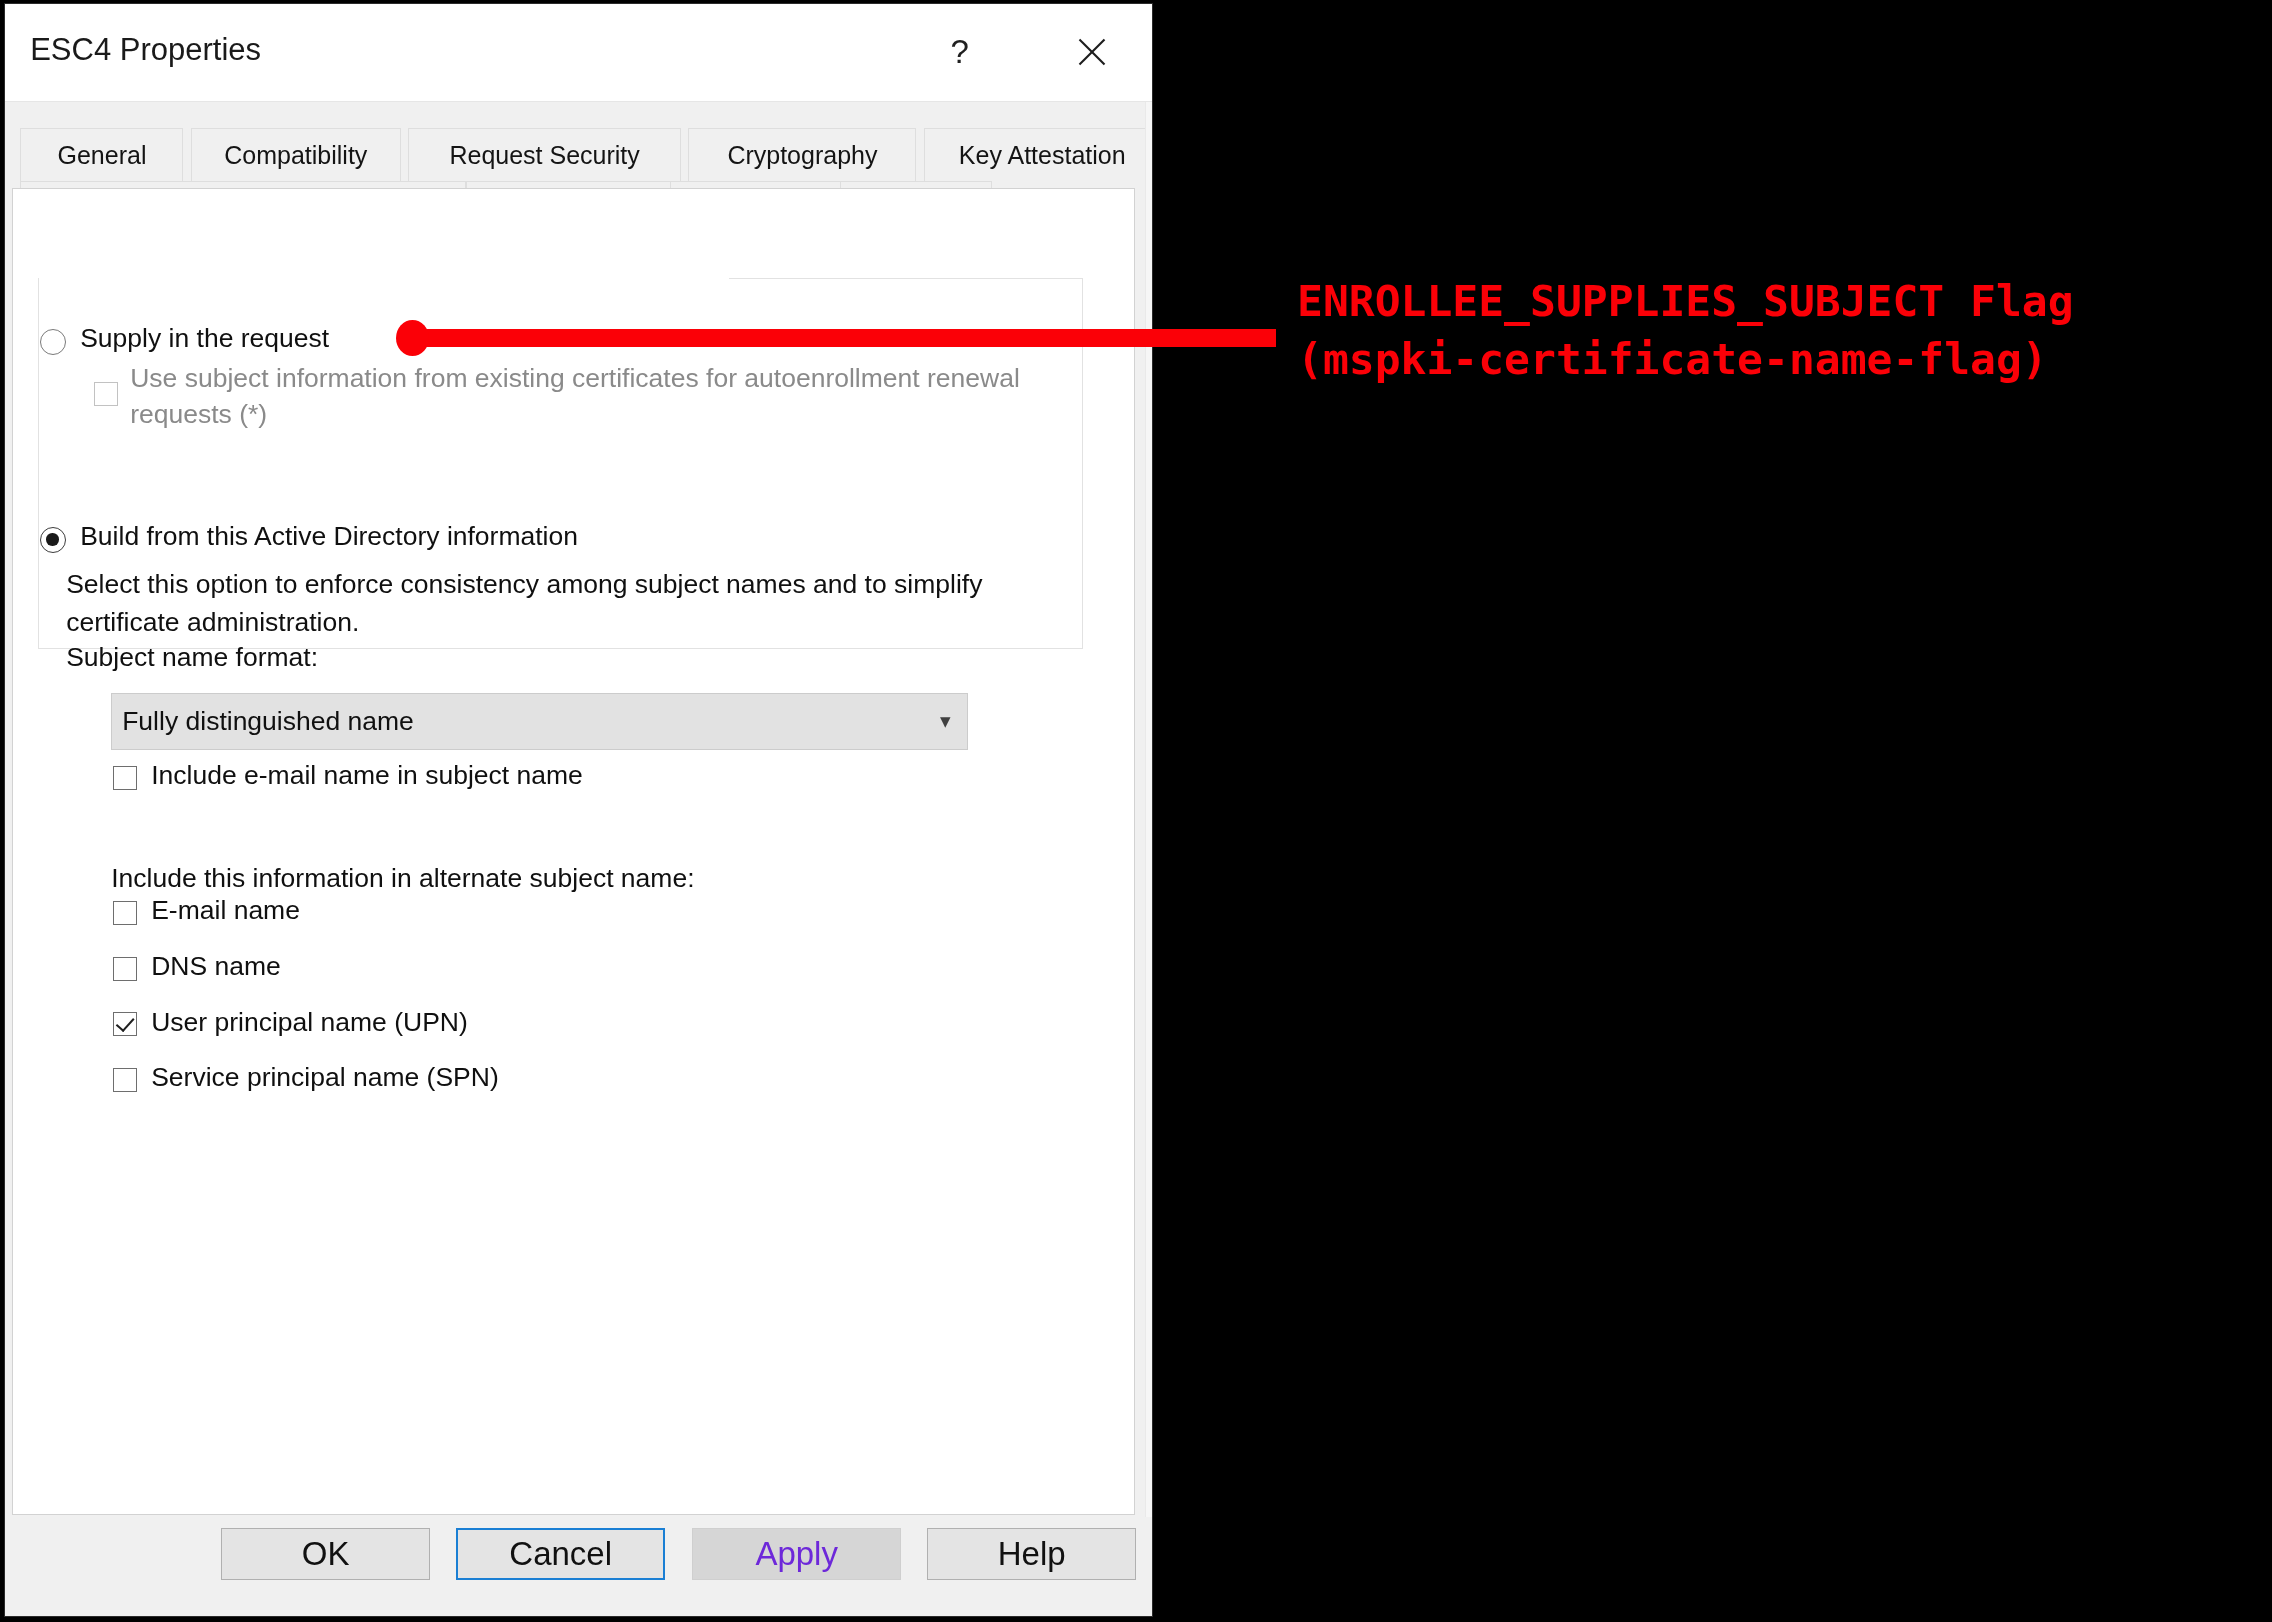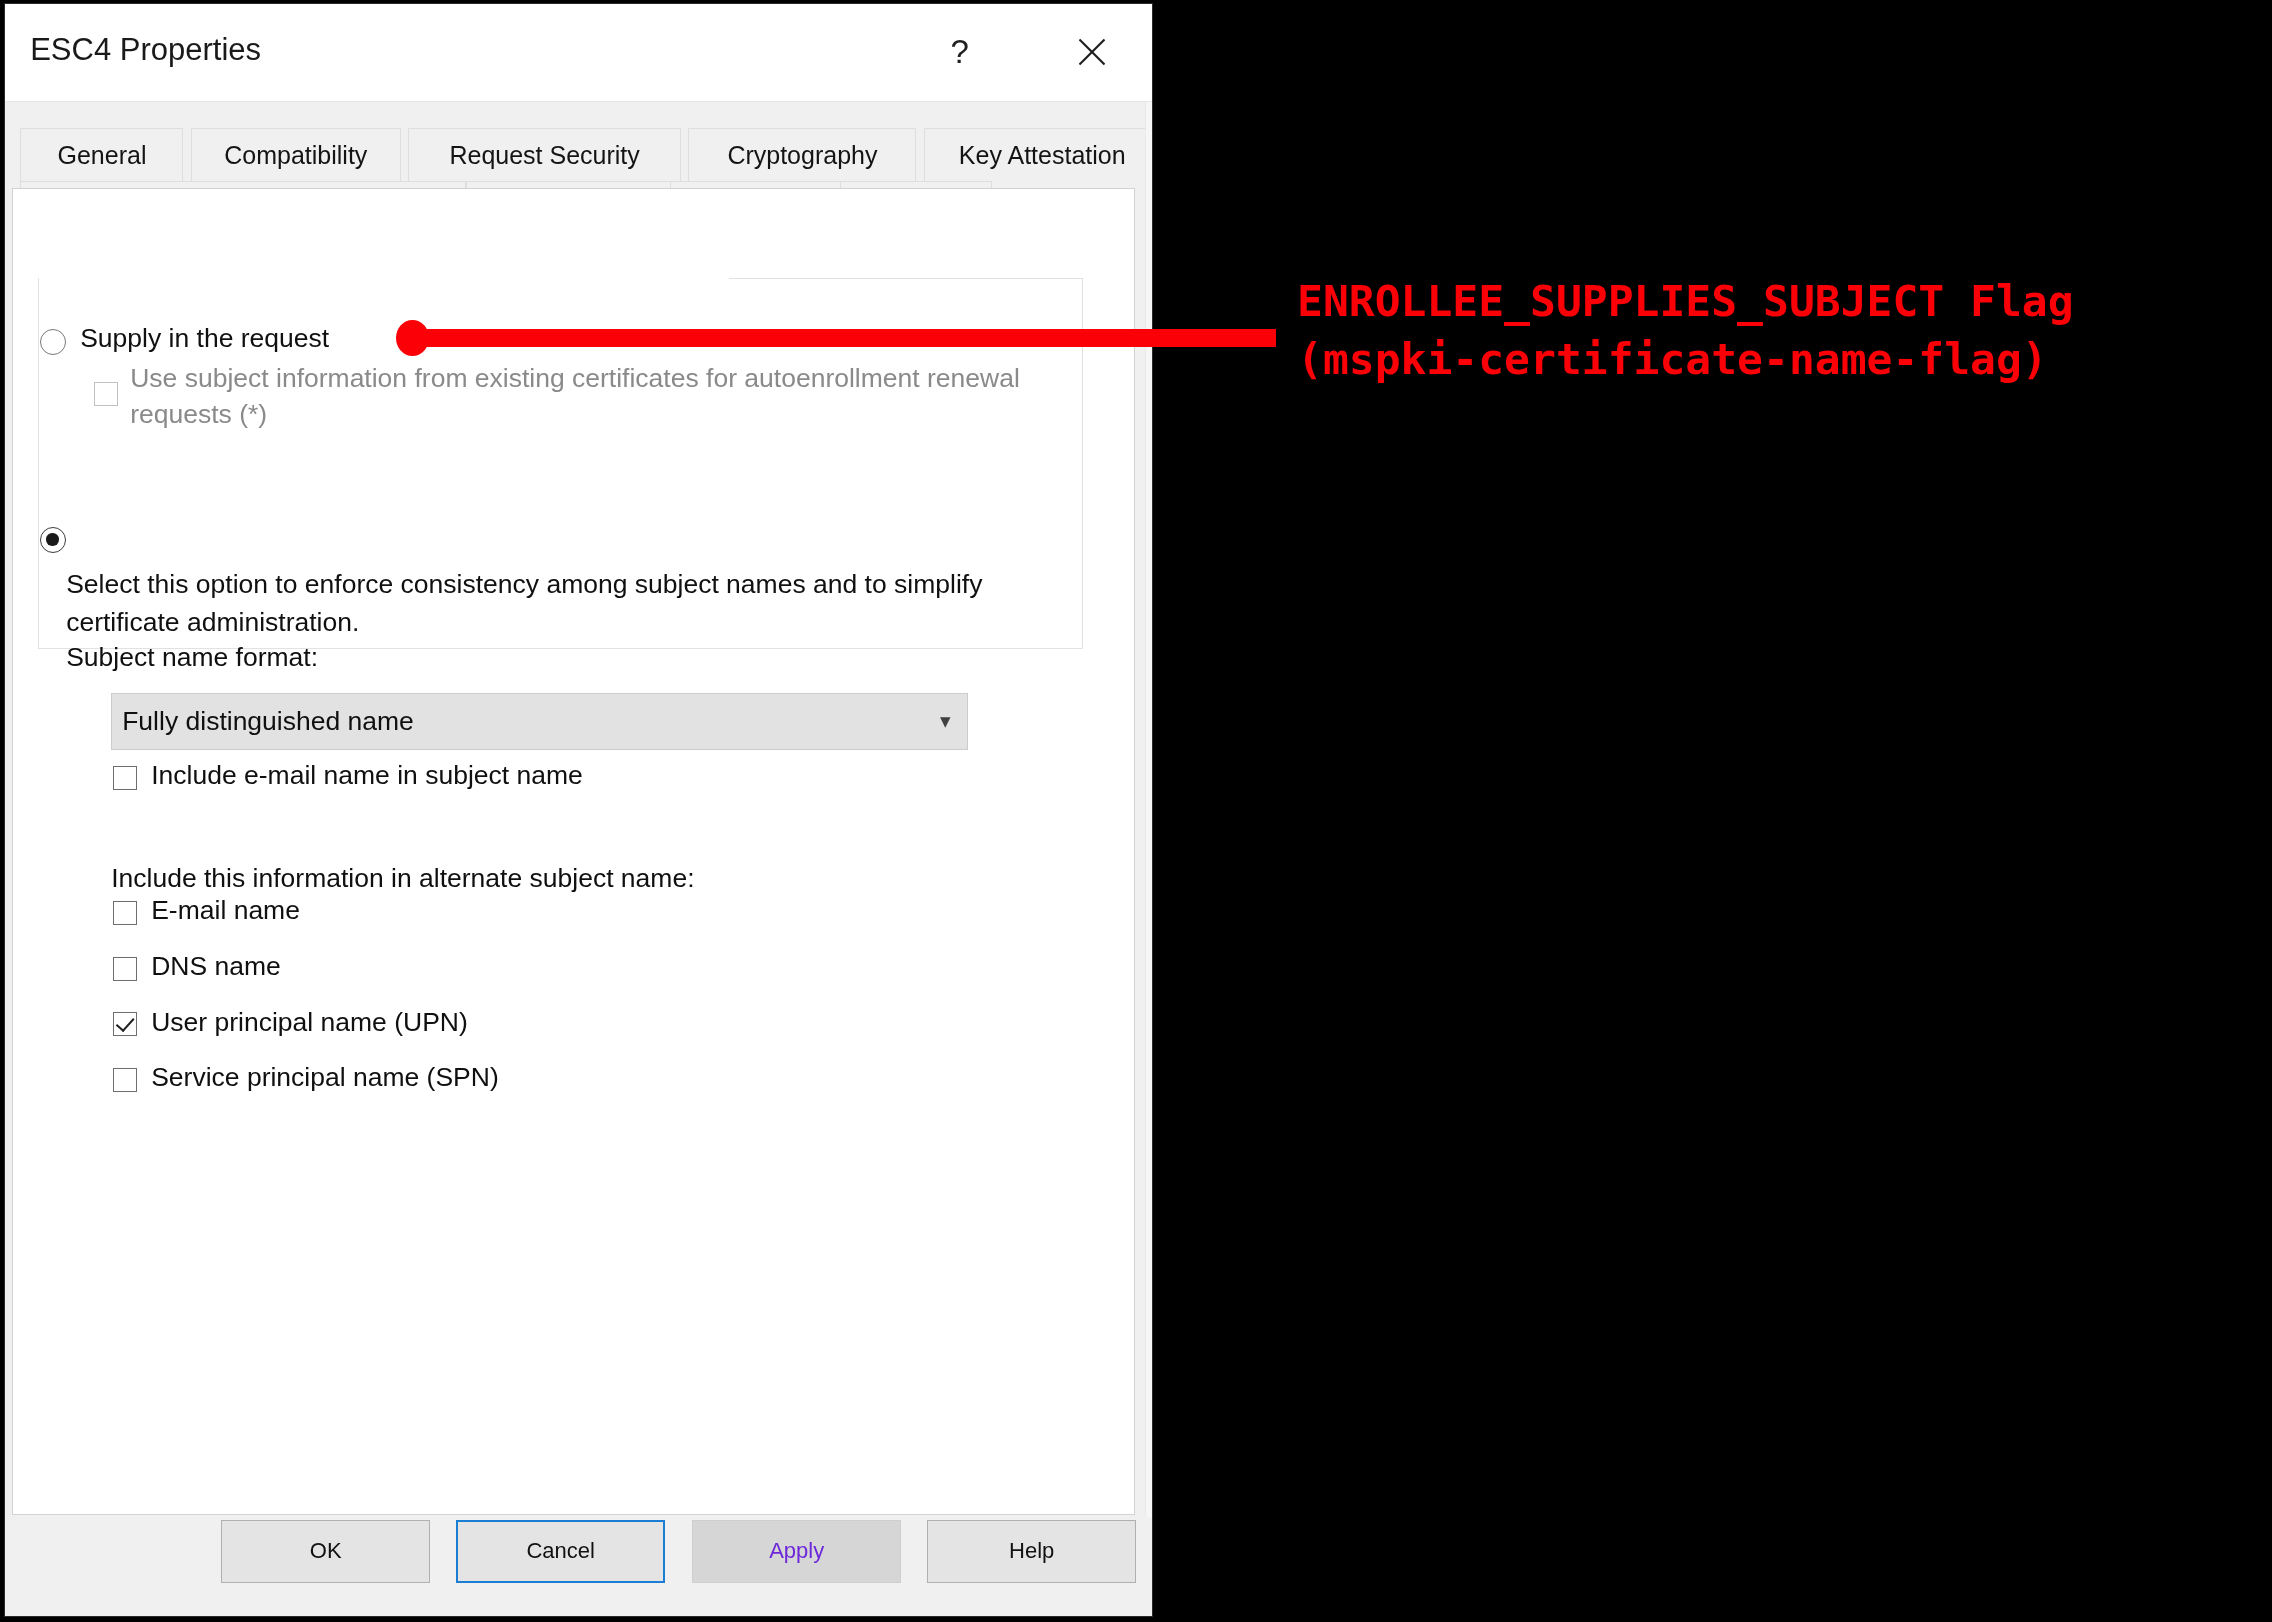--- a/index.html
+++ b/index.html
@@ -234,30 +234,30 @@
   #btnbar {
     position: absolute;
     left: 0;
     top: 1513px;
     width: 100%;
     height: 99px;
     background: #f0f0f0;
   }
   .dlgbtn {
     position: absolute;
-    top: 3px;
+    top: 11px;
     width: 209px;
-    height: 63px;
+    height: 52px;
     background: #e4e4e4;
     border: 0.7px solid #b0b0b0;
     box-sizing: border-box;
     display: flex;
     align-items: center;
     justify-content: center;
-    font-size: 22px;
+    font-size: 33px;
     color: #111111;
     cursor: default;
   }
   .dlgbtn.focus {
     border: 2.1px solid #1a7fd4;
   }
   .dlgbtn.disabled {
     background: #d6d6d6;
     border-color: #cfcfcf;
     color: #6d28d9;
@@ -353,20 +353,21 @@
     <div class="radio" style="left:26.5px; top:140px;"></div>
     <div class="lbl" style="left:67px; top:134px;">Supply in the request</div>
 
     <div class="cbox disabled" style="left:81px; top:193px;"></div>
     <div class="lbl wrap disabled" style="left:117px; top:172px; width:926px; line-height:1.35;">Use subject information from existing certificates for autoenrollment renewal requests (*)</div>
 
     <div id="adgroup-topright"></div>
     <div id="adgroup"></div>
 
     <div class="radio on" style="left:26.5px; top:338px;"></div>
+    <div class="lbl" style="left:67px; top:332px;">Build from this Active Directory information</div>
 
     <div class="lbl wrap" style="left:53px; top:376px; width:975px; line-height:1.45;">Select this option to enforce consistency among subject names and to simplify certificate administration.</div>
 
     <div class="lbl" style="left:53px; top:453px;">Subject name format:</div>
 
     <div id="combo" style="top:504px;">
       <span id="combo-value">Fully distinguished name</span>
       <span id="combo-arrow">▾</span>
     </div>
 

